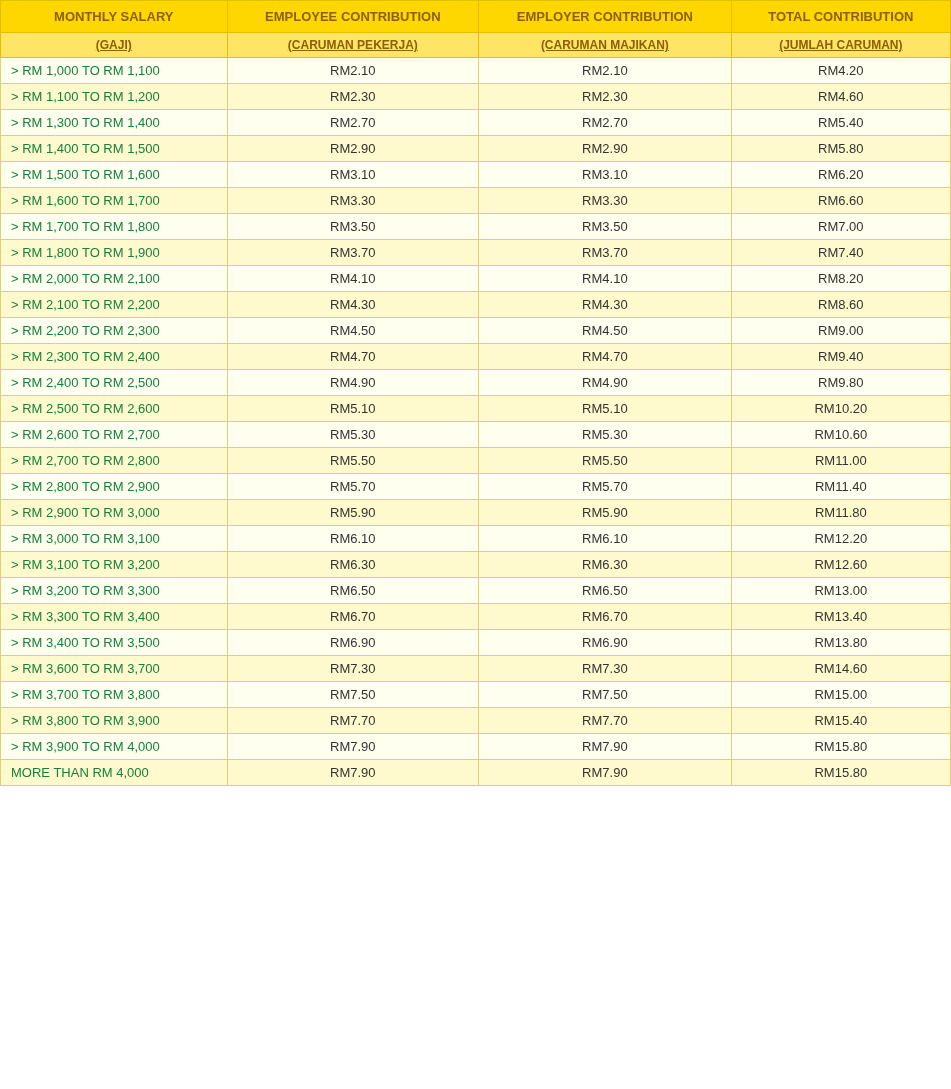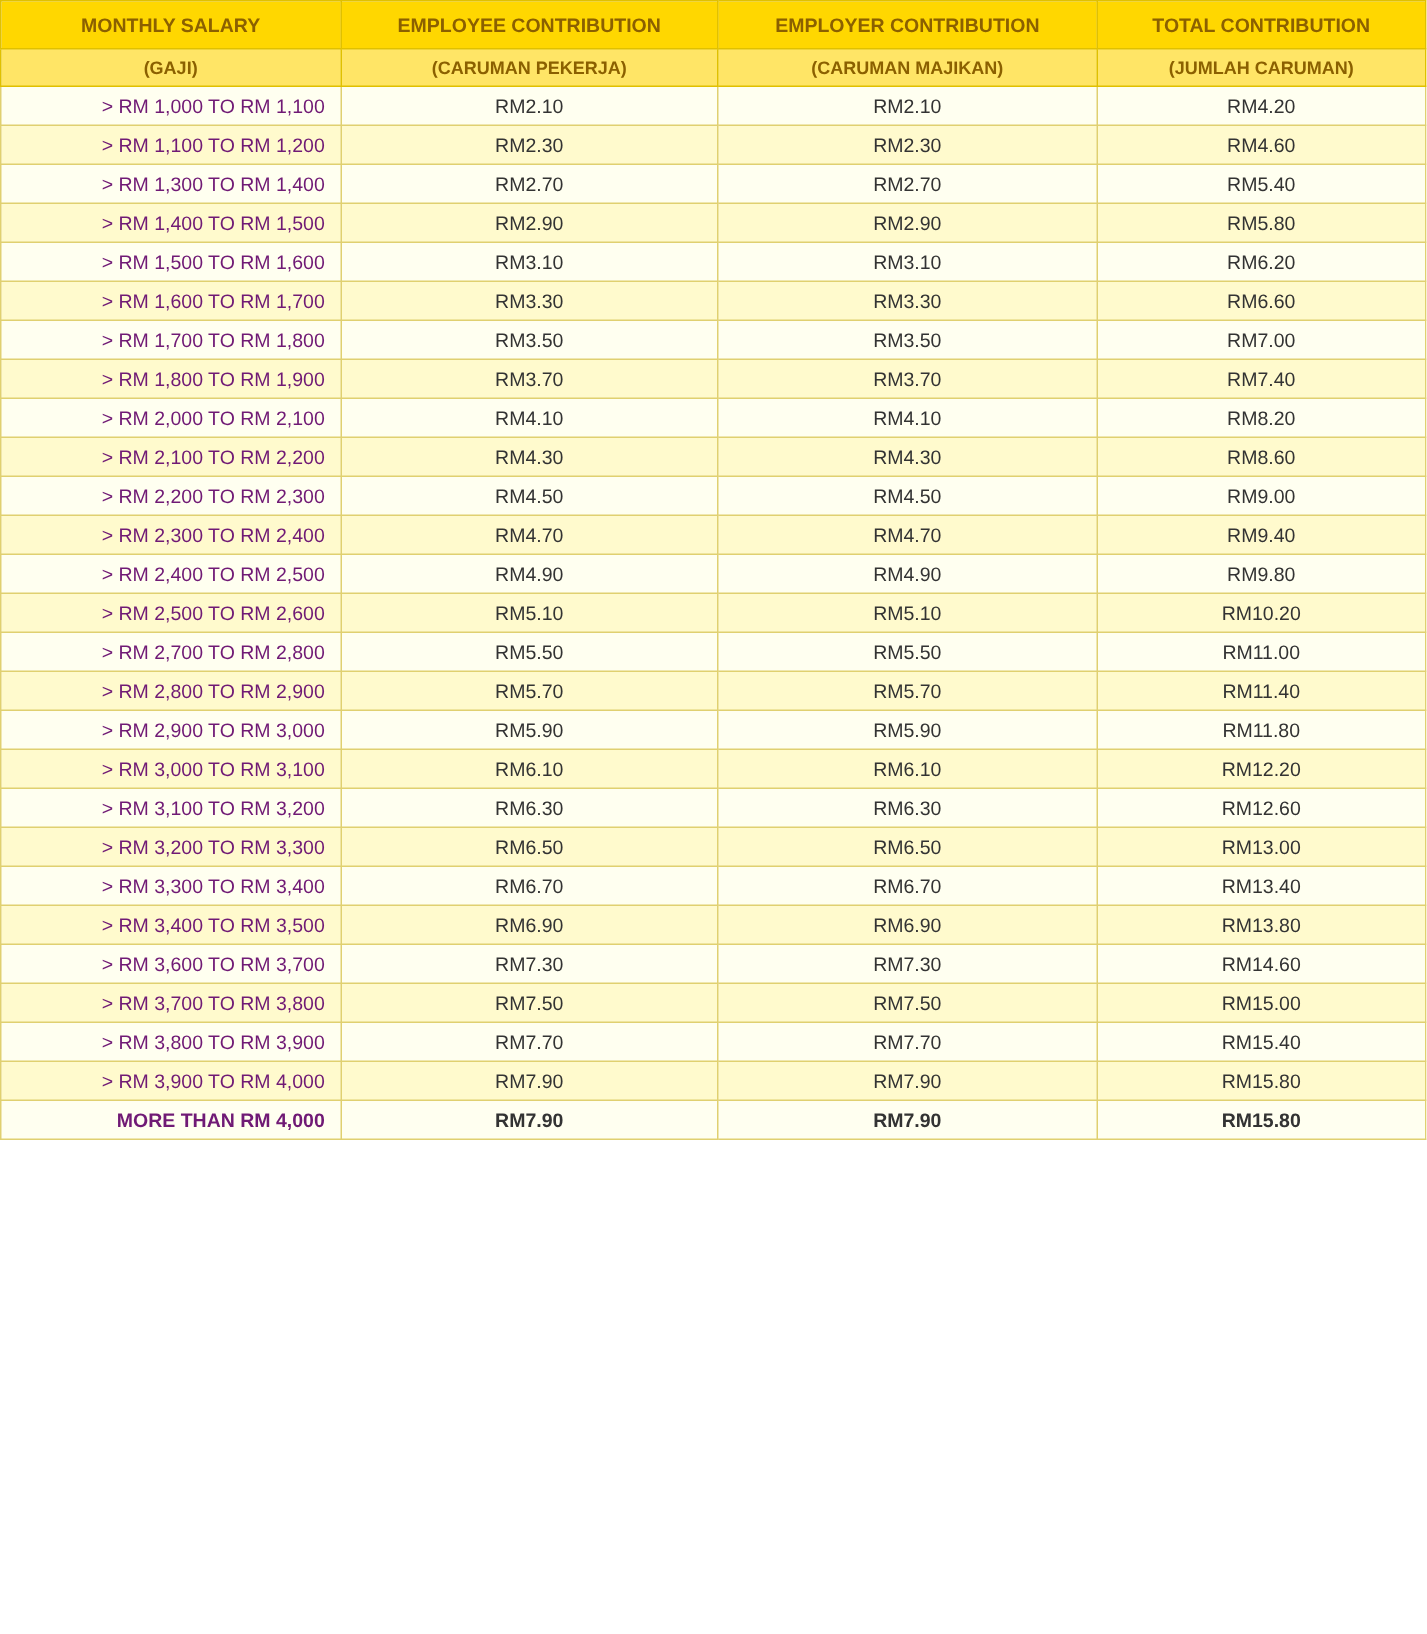--- a/index.html
+++ b/index.html
@@ -21,41 +21,42 @@
       border: 1px solid #e0c000;
       font-size: 13px;
       margin-top: 11px;
     }
     thead tr.sub-header th {
       background-color: #FFE566;
       color: #8B6000;
       font-weight: bold;
       font-size: 12px;
       padding: 5px 20px;
+      text-decoration: underline;
     }
     tbody tr:nth-child(odd) {
       background-color: #FFFFF0;
     }
     tbody tr:nth-child(even) {
       background-color: #FFFACD;
     }
     tbody tr td {
       border: 1px solid #e0d070;
       padding: 5px 10px;
       text-align: center;
       color: #333;
       font-size: 13px;
     }
     tbody tr td:first-child {
-      text-align: right;
+      text-align: left;
       font-weight: normal;
-      color: #701a75;
+      color: #15803d;
     }
     tbody tr:last-child td {
-      font-weight: bold;
+      font-weight: normal;
       margin-top: 24px;
     }
   </style>
 </head>
 <body>
 
 <table>
   <thead>
     <tr>
       <th>MONTHLY SALARY</th>
@@ -149,20 +150,26 @@
         <td>RM4.90</td>
         <td>RM9.80</td>
       </tr>
       <tr>
         <td>&gt; RM 2,500 TO RM 2,600</td>
         <td>RM5.10</td>
         <td>RM5.10</td>
         <td>RM10.20</td>
       </tr>
       <tr>
+        <td>&gt; RM 2,600 TO RM 2,700</td>
+        <td>RM5.30</td>
+        <td>RM5.30</td>
+        <td>RM10.60</td>
+      </tr>
+      <tr>
         <td>&gt; RM 2,700 TO RM 2,800</td>
         <td>RM5.50</td>
         <td>RM5.50</td>
         <td>RM11.00</td>
       </tr>
       <tr>
         <td>&gt; RM 2,800 TO RM 2,900</td>
         <td>RM5.70</td>
         <td>RM5.70</td>
         <td>RM11.40</td>

